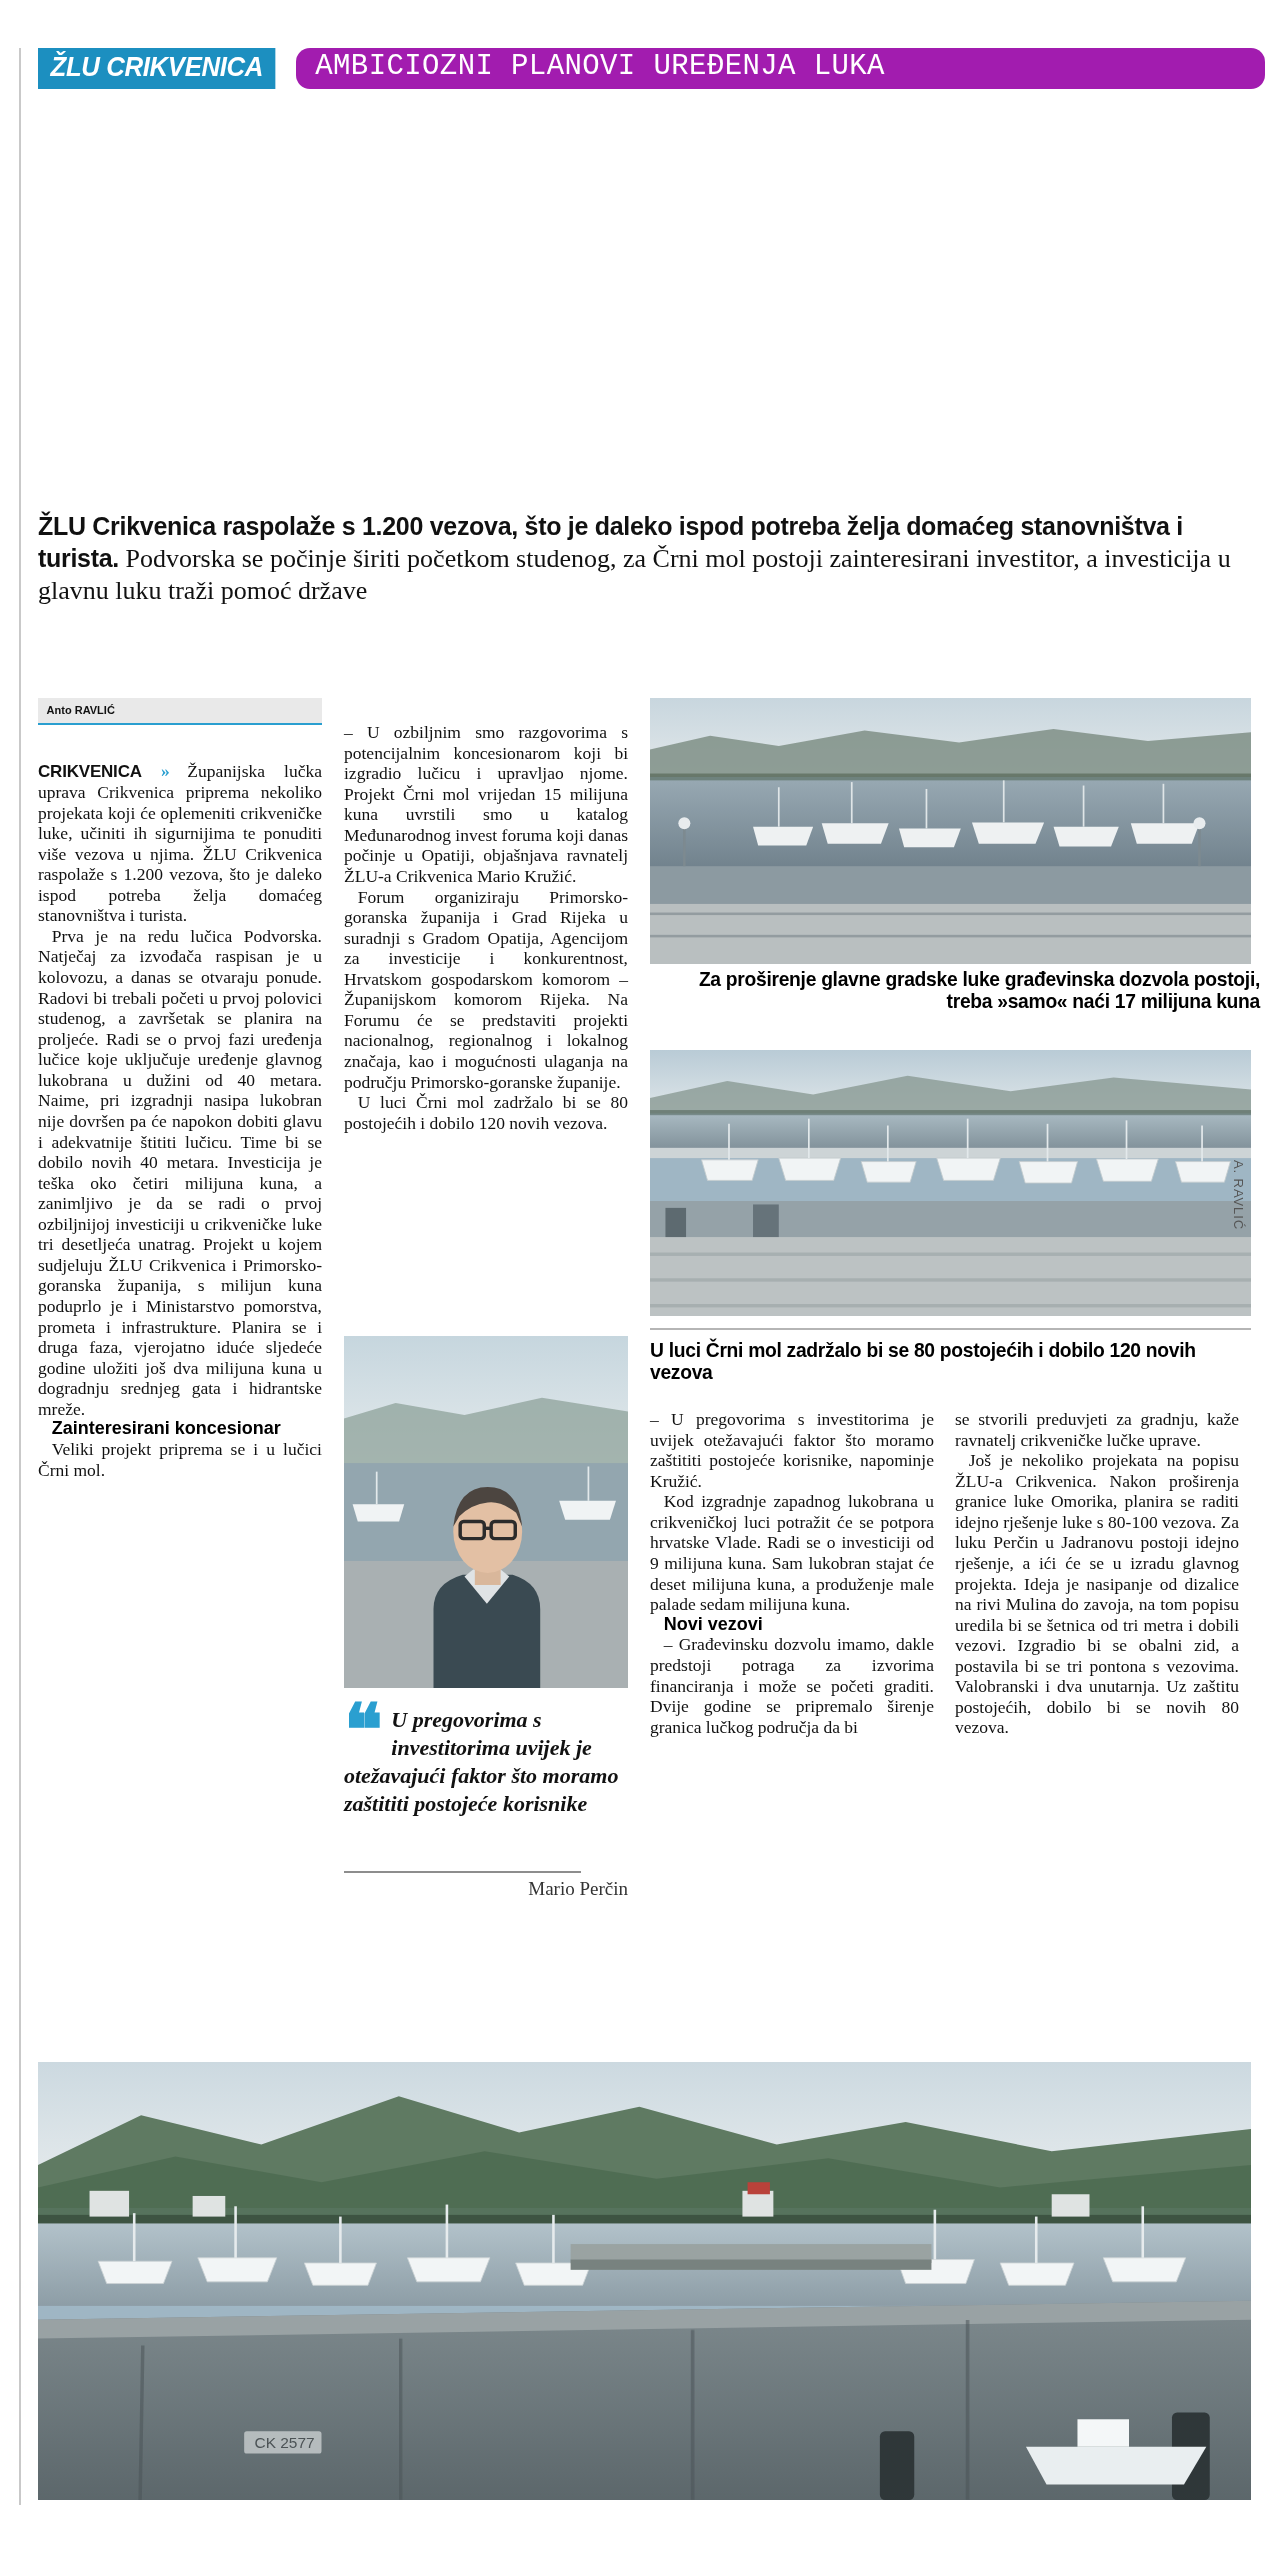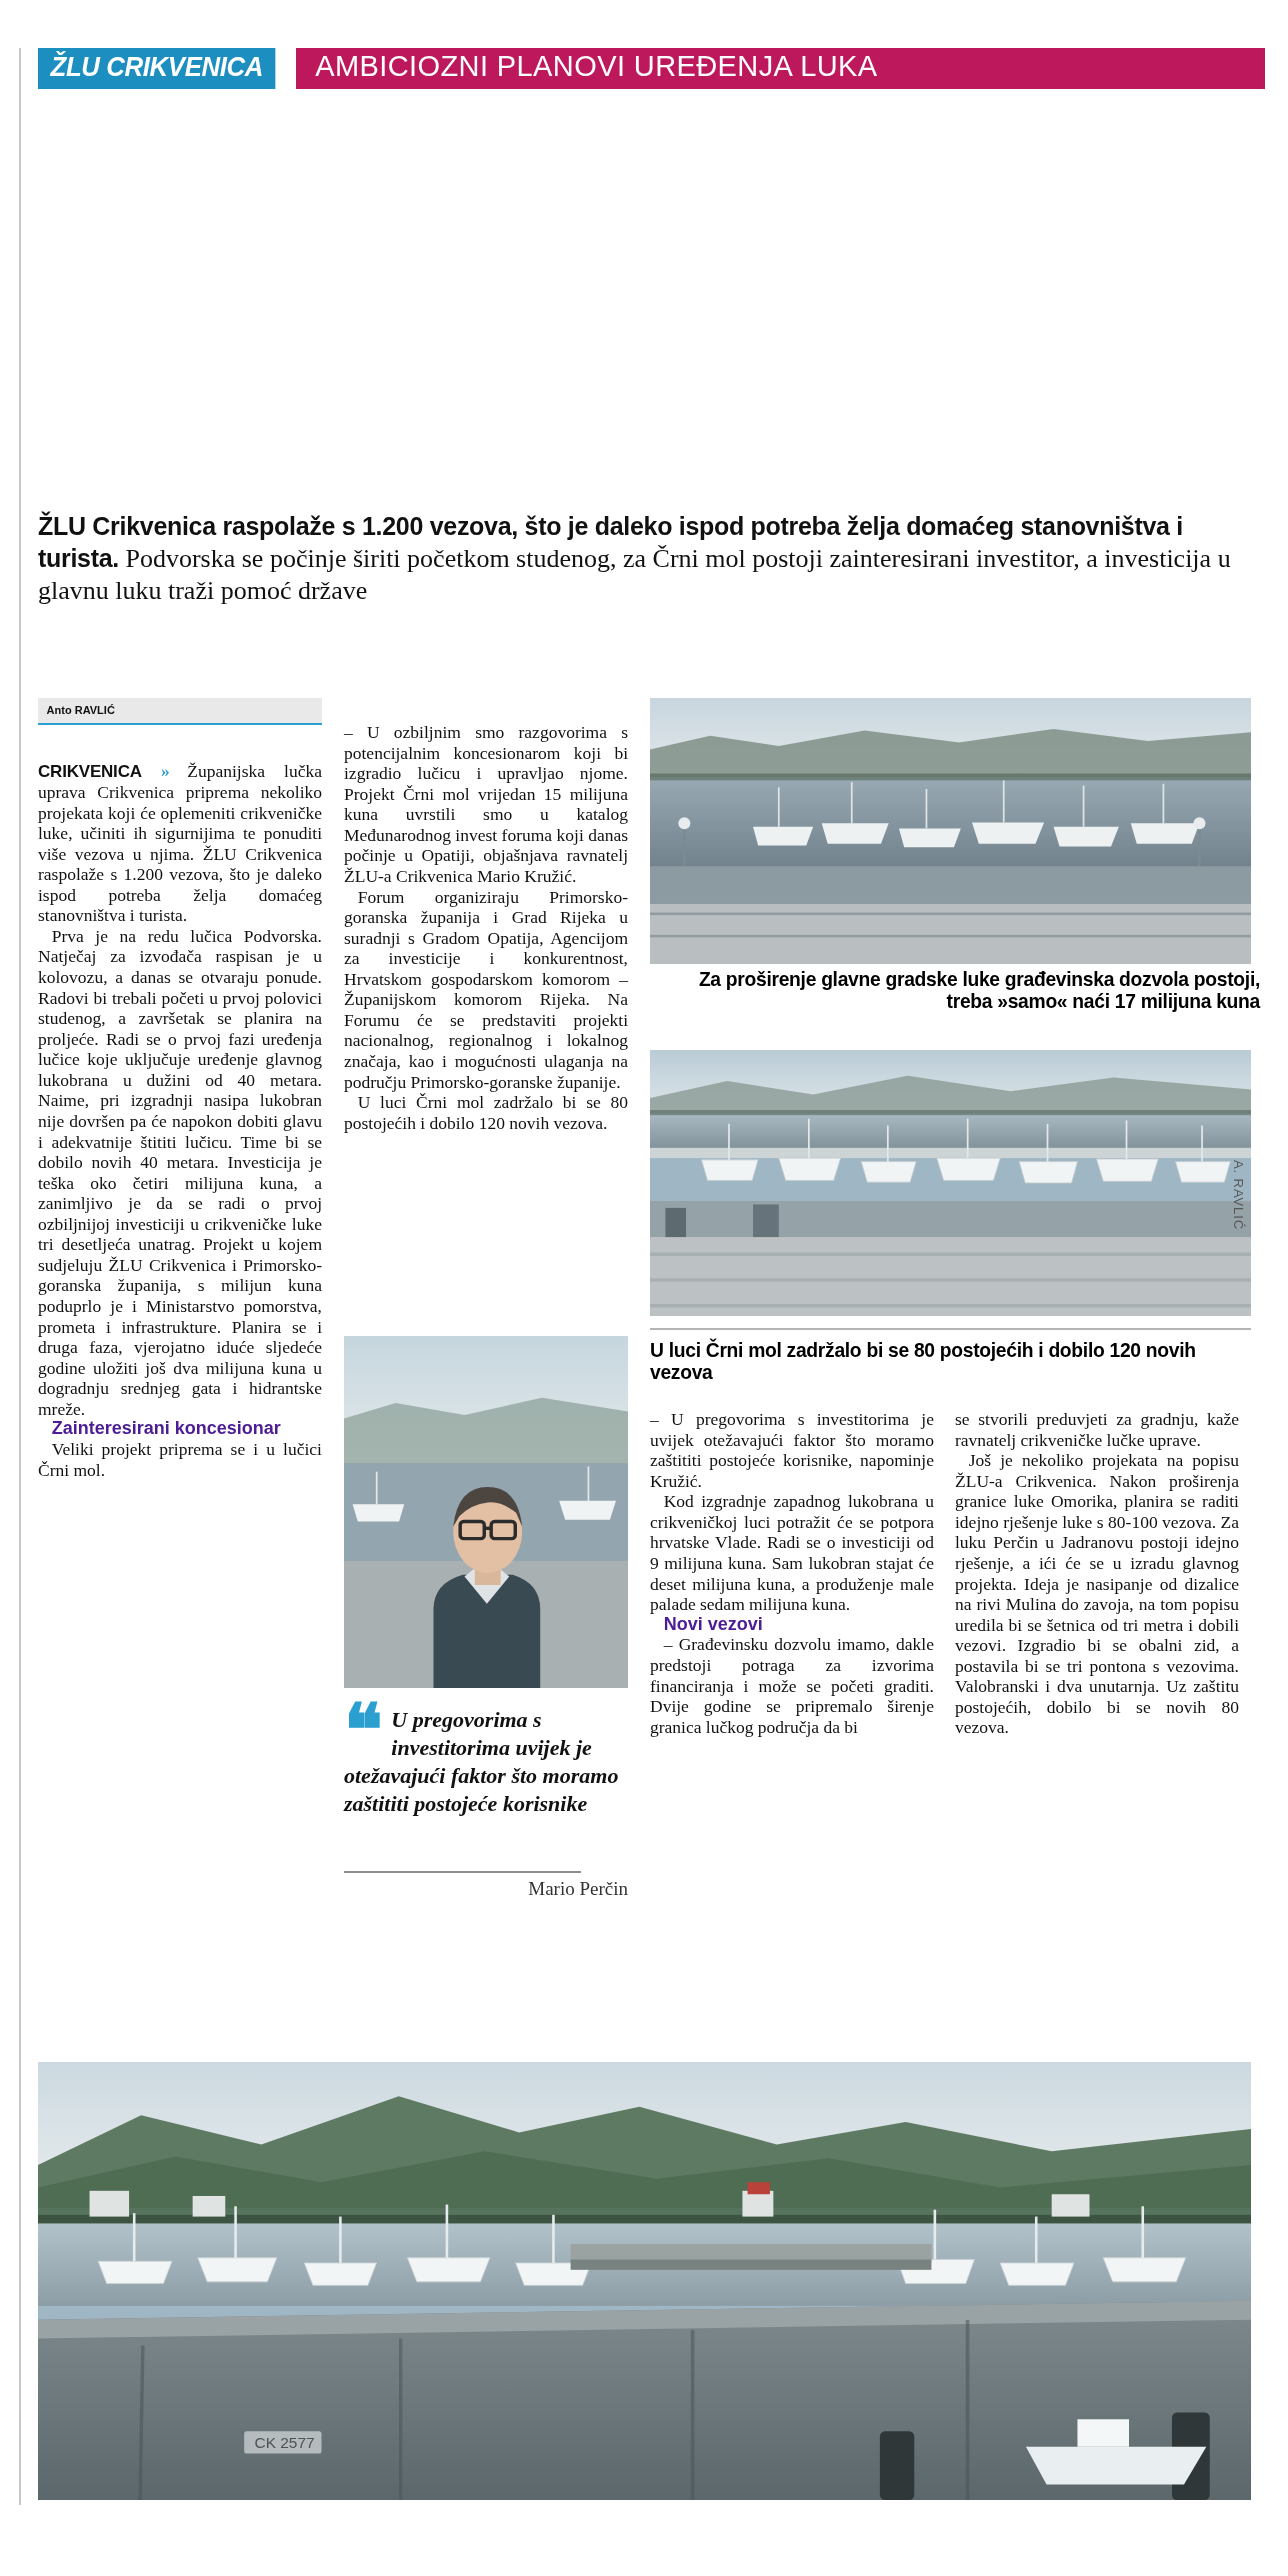--- a/index.html
+++ b/index.html
@@ -27,27 +27,28 @@
   .kicker-blue {
     background:#1c8fc0; color:#ffffff;
     font-family:"Liberation Sans", sans-serif;
     font-weight:bold; font-style:italic;
     font-size:28px; letter-spacing:-0.4px;
     display:flex; align-items:center; justify-content:center;
     padding:0 13.7px 2.6px 13.7px;
     transform:scaleX(0.92); transform-origin:left center;
   }
   .kicker-black {
-    background:#be185d; color:#ffffff;
+    background:#a21caf; color:#ffffff;
     flex:1;
-    font-family:Liberation Sans, sans-serif;
+    font-family:Liberation Mono, monospace;
     font-size:29px; letter-spacing:0.4px;
     display:flex; align-items:center;
     padding:0 0 3.4px 19px;
     margin-left:0;
+    border-radius:14px;
   }
 
   
   .headline {
     position:absolute; left:38px; top:96px; right:34px;
     font-family:"Liberation Sans", sans-serif;
     font-weight:bold;
     font-size:81px;
     line-height:0.98;
     letter-spacing:-1.7px;
@@ -88,21 +89,21 @@
   .col p { margin:0; text-indent:13.7px; }
   .col p.first { text-indent:0; }
   .col .dropcity {
     font-family:"Liberation Sans", sans-serif;
     font-weight:bold; font-size:17px; letter-spacing:-0.2px;
   }
   .arrows { color:#2a9fd0; font-weight:bold; letter-spacing:-1.7px; }
   .sub-head {
     font-family:"Liberation Sans", sans-serif;
     font-weight:bold; font-size:18px; line-height:1.1;
-    margin:9.5px 0 2.6px 0; color:#4c1d95; text-indent:0; text-align:left;
+    margin:9.5px 0 2.6px 0; color:#000000; text-indent:0; text-align:left;
   }
 
   #col1 { left:38px;  top:761px;  width:284px; }
   #col2 { left:344px; top:698px;  width:284px;margin-top:24px; }
   #col3 { left:650px; top:1409px; width:284px; }
   #col4 { left:955px;top:1409px; width:284px; }
 
   
   .photo { position:absolute; overflow:hidden; background:#9fb6c4; }
 

